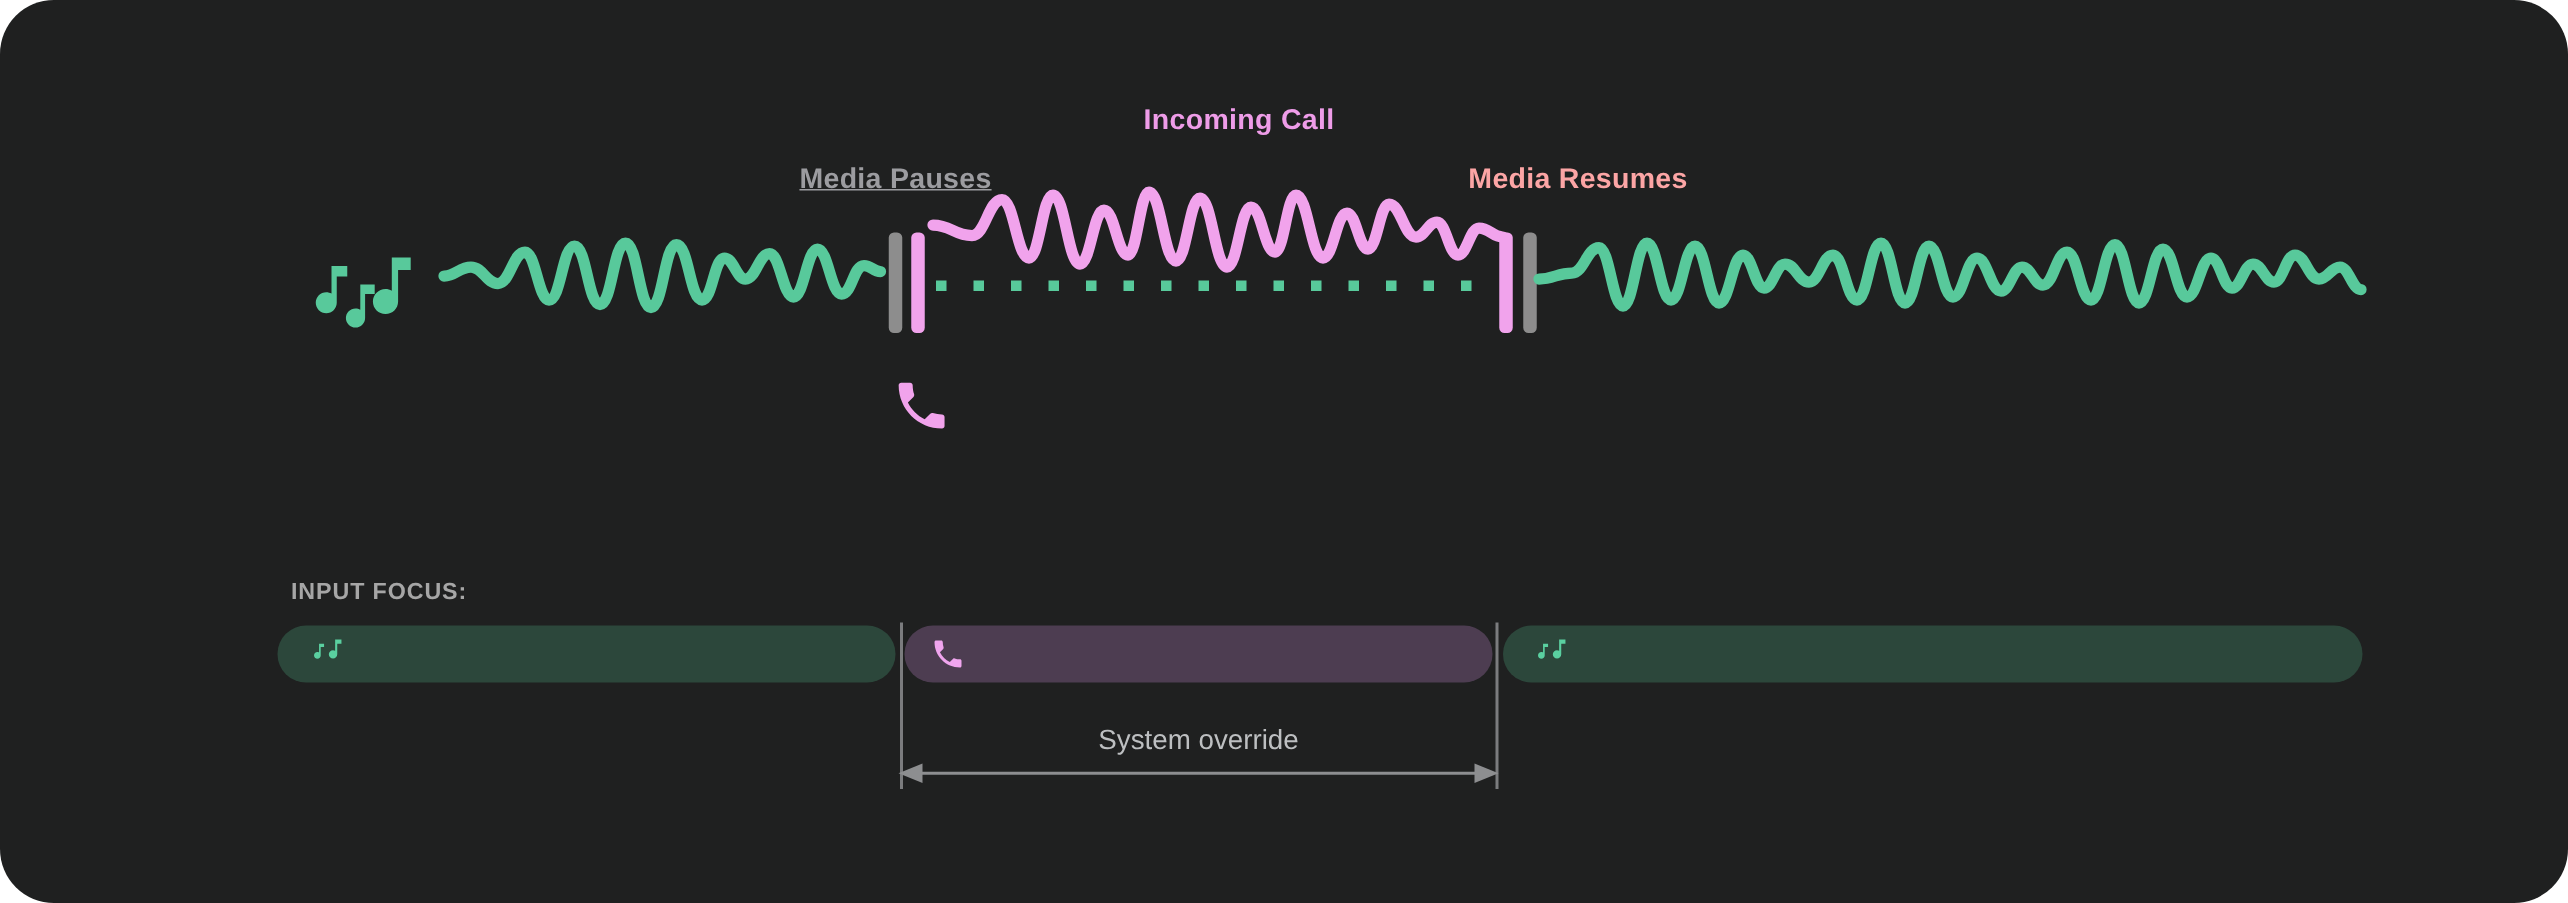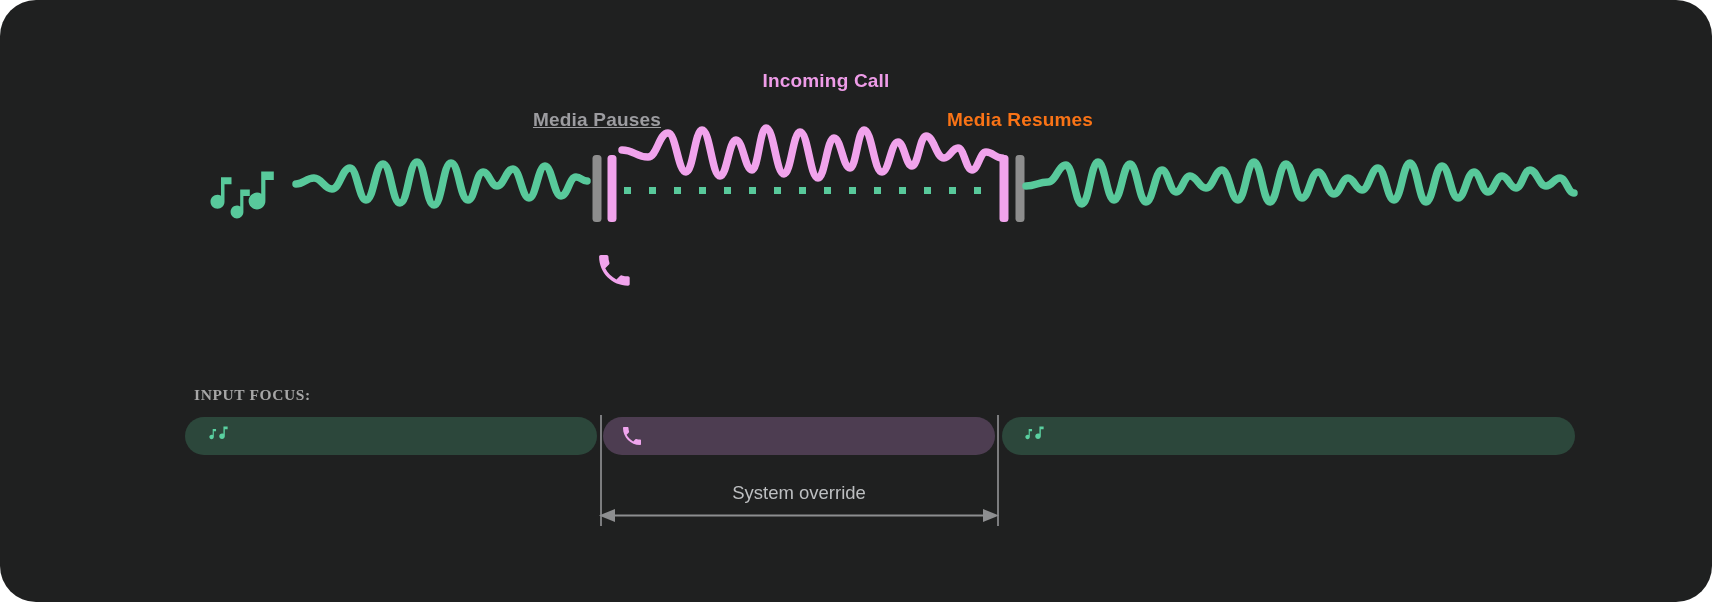--- a/index.html
+++ b/index.html
@@ -13,21 +13,20 @@
     border-radius:36px;
   }
   .abs{position:absolute;}
   .tl-label{
     position:absolute;transform:translateX(-50%);
     font-size:19px;font-weight:600;letter-spacing:.2px;white-space:nowrap;
   }
   .focus-heading{
     position:absolute;font-size:15.5px;font-weight:700;letter-spacing:.6px;
     white-space:nowrap;
-    font-family:Liberation Serif, serif;
   }
   .focus-bar{
     position:absolute;top:417px;height:38px;border-radius:19px;
     display:flex;align-items:center;
   }
   .focus-bar svg{display:block;}
   .guide-line{position:absolute;top:415px;width:2px;height:111px;}
   .annotation{
     position:absolute;text-align:center;font-size:18.5px;font-weight:400;
     white-space:nowrap;
@@ -96,21 +95,21 @@
 
     <g transform="translate(594,250) scale(1.7)" fill="#f1a3ec">
       <use href="#sym-phone"></use>
     </g>
   </svg>
 
   <div class="tl-label" style="left: 597px; top: 109px; color: rgb(156, 156, 160); text-decoration: underline;">Media Pauses</div>
 
   <div class="tl-label" style="left: 810px; top: 70px; color: rgb(238, 156, 232); margin-left: 16px;">Incoming Call</div>
 
-  <div class="tl-label" style="left: 1020px; top: 109px; color: #f97316;">Media Resumes</div>
+  <div class="tl-label" style="left: 1052px; top: 109px; color: #fca5a5;">Media Resumes</div>
 
   <div class="focus-heading" style="left: 194px; top: 386px; color: rgb(166, 166, 166);">INPUT FOCUS:</div>
 
   <div class="focus-bar" style="left: 185px; width: 412px; background: rgb(44, 71, 59);">
     <svg width="27" height="24" viewBox="0 0 30 26" style="margin-left: 21px; color: rgb(90, 208, 160);">
       <use href="#sym-notes2"></use>
     </svg>
   </div>
 
   <div class="focus-bar" style="left: 603px; width: 392px; background: rgb(77, 61, 81);">

